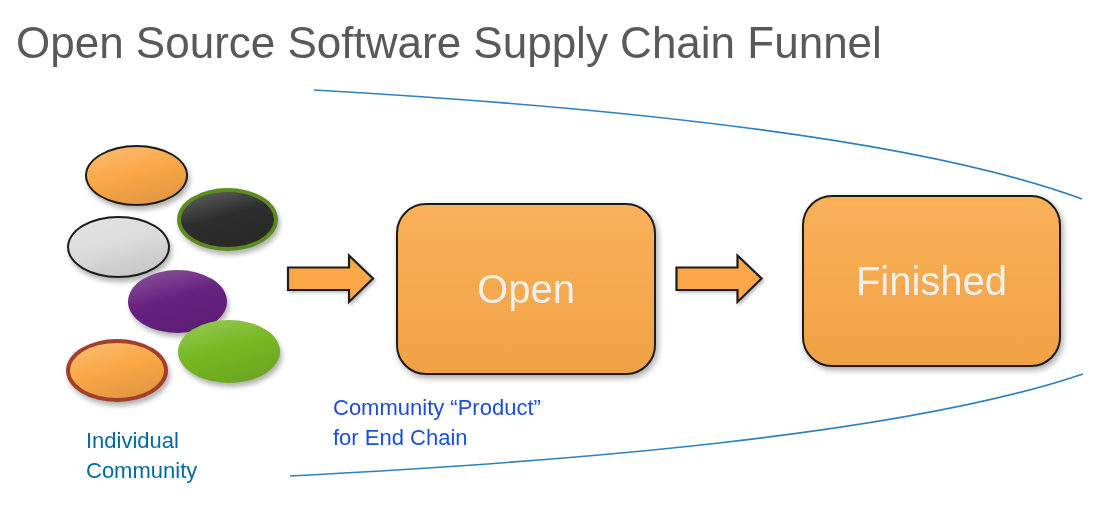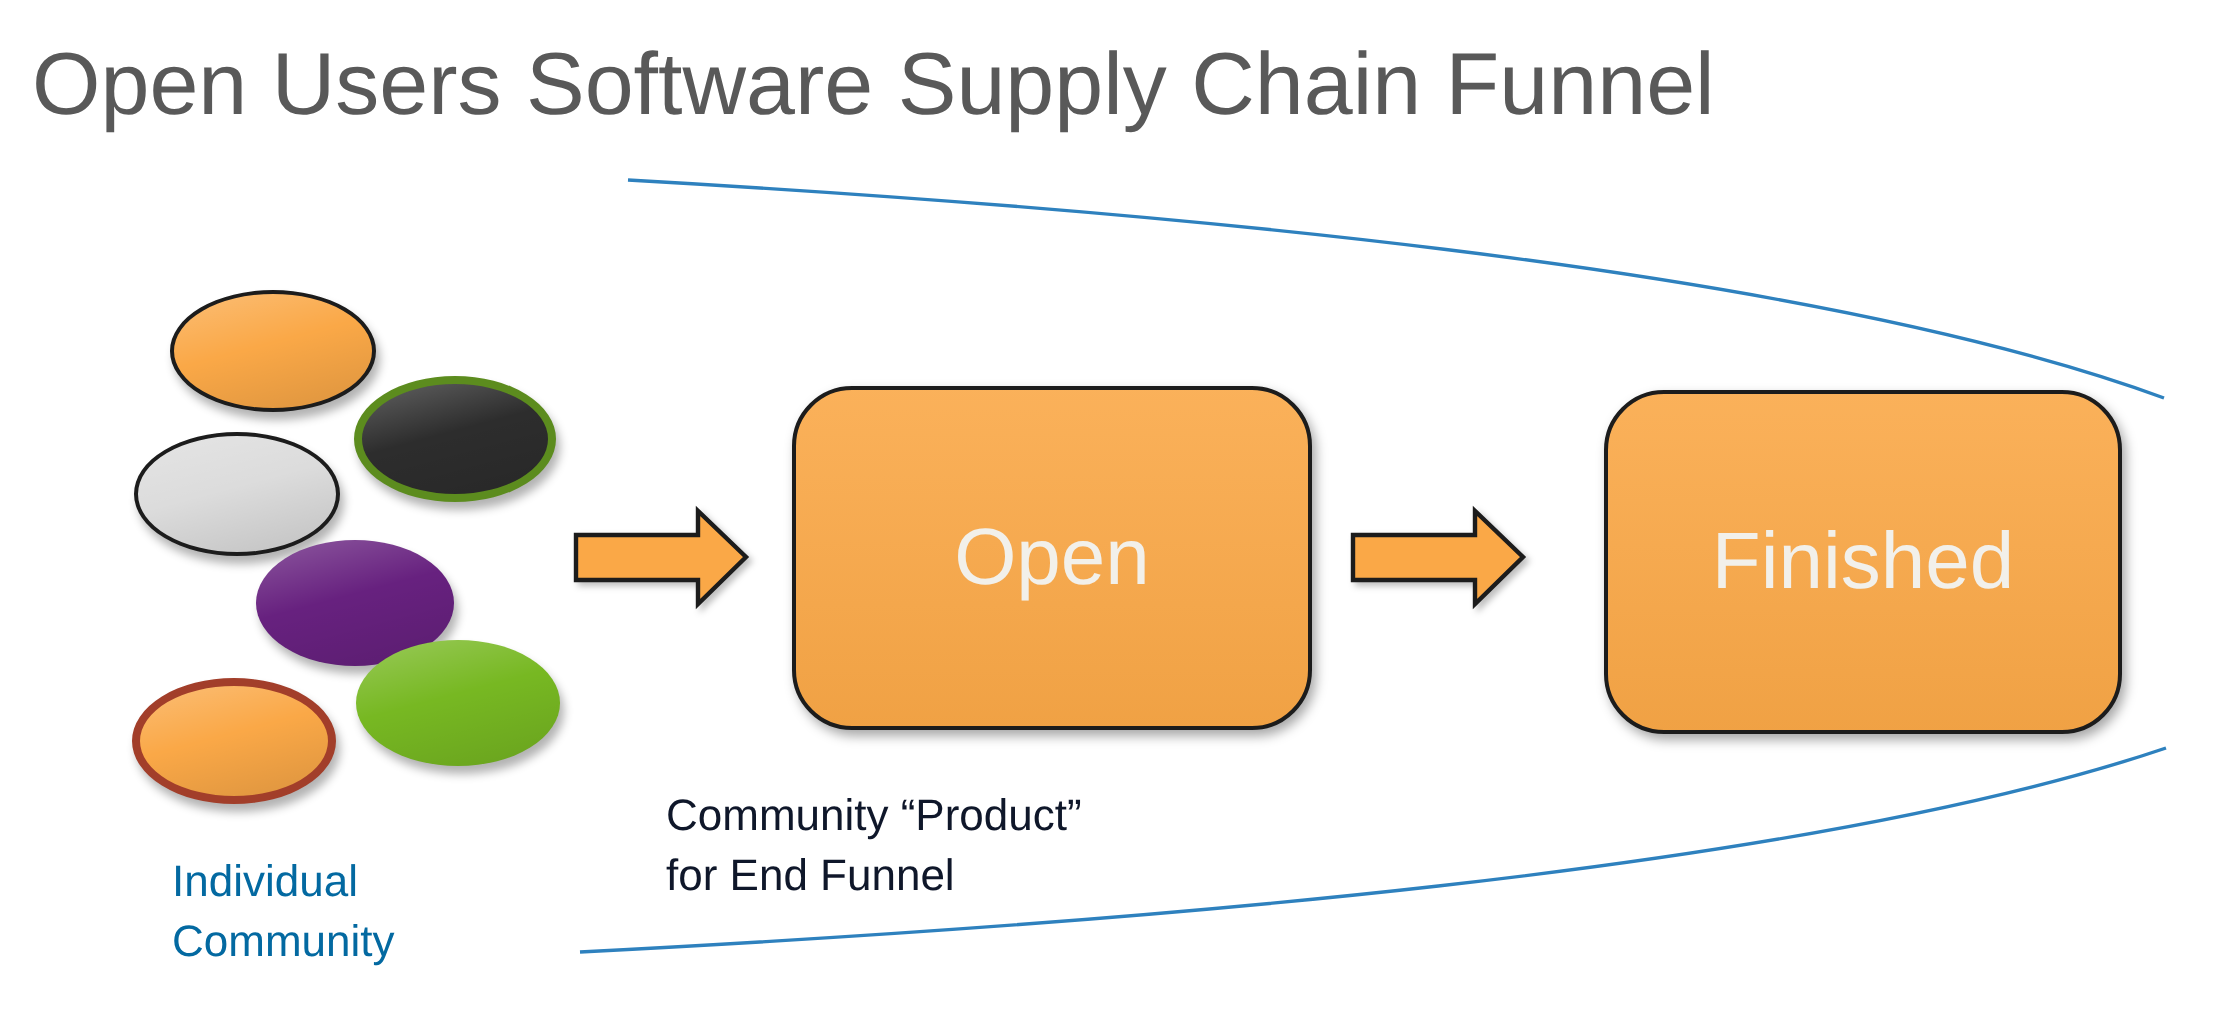--- a/index.html
+++ b/index.html
@@ -50,47 +50,47 @@
   }
   .caption-distribution{left:333px;top:393px;}
   .caption-components{left:86px;top:426px;}
   .caption span{display:block;}
 </style>
 </head>
 <body>
 
 <div class="stage">
 
-  <h1 class="slide-title" style="color: rgb(89, 89, 89);">Open Users Software Supply Chain Funnel</h1>
+  <h1 class="slide-title" style="color: rgb(89, 89, 89);">Open Source Software Supply Chain Funnel</h1>
 
   <svg class="overlay" viewBox="0 0 1111 514">
     <path class="funnel-line" d="M 314 90 C 560 104 900 132 1082 199" style="stroke: rgb(46, 129, 190);"></path>
     <path class="funnel-line" d="M 290 476 C 560 462 900 436 1083 374" style="stroke: rgb(46, 129, 190);"></path>
     <path class="block-arrow" d="M 288 267.5 L 349 267.5 L 349 255.5 L 373 278.5 L 349 302 L 349 290 L 288 290 Z" style="fill: rgb(250, 168, 71); stroke: rgb(28, 28, 28);"></path>
     <path class="block-arrow" d="M 676.5 267.5 L 737.5 267.5 L 737.5 255.5 L 761.5 278.5 L 737.5 302 L 737.5 290 L 676.5 290 Z" style="fill: rgb(250, 168, 71); stroke: rgb(28, 28, 28);"></path>
   </svg>
 
   <div class="ell ell-thin ell-orange-1" style="background-color: rgb(250, 168, 71); border-color: rgb(28, 28, 28);"></div>
   <div class="ell ell-thick ell-dark" style="background-color: rgb(45, 45, 45); border-color: rgb(92, 140, 30);"></div>
   <div class="ell ell-thin ell-gray" style="background-color: rgb(220, 220, 220); border-color: rgb(28, 28, 28);"></div>
   <div class="ell ell-purple" style="background-color: rgb(103, 33, 127);"></div>
   <div class="ell ell-green" style="background-color: rgb(119, 184, 34);"></div>
   <div class="ell ell-thick ell-orange-2" style="background-color: rgb(250, 168, 71); border-color: rgb(162, 62, 42);"></div>
 
-  <div class="fbox fbox-1" style="background-color: rgb(250, 168, 71); border-color: rgb(28, 28, 28); color: rgb(242, 240, 234);">
+  <div class="fbox fbox-1" style="background-color: rgb(250, 168, 71); border-color: rgb(28, 28, 28); color: rgb(242, 240, 234); margin-top: 10px;">
     <span>Open</span>
   </div>
 
   <div class="fbox fbox-2" style="background-color: rgb(250, 168, 71); border-color: rgb(28, 28, 28); color: rgb(242, 240, 234);">
     <span>Finished</span>
   </div>
 
-  <div class="caption caption-distribution" style="color: #0f172a;">
+  <div class="caption caption-distribution" style="color: #1d4ed8;">
     <span>Community “Product”</span>
-    <span>for End Funnel</span>
+    <span>for End Chain</span>
   </div>
 
   <div class="caption caption-components" style="color: #0369a1;">
     <span>Individual</span>
     <span>Community</span>
   </div>
 
 </div>
 
 </body></html>

